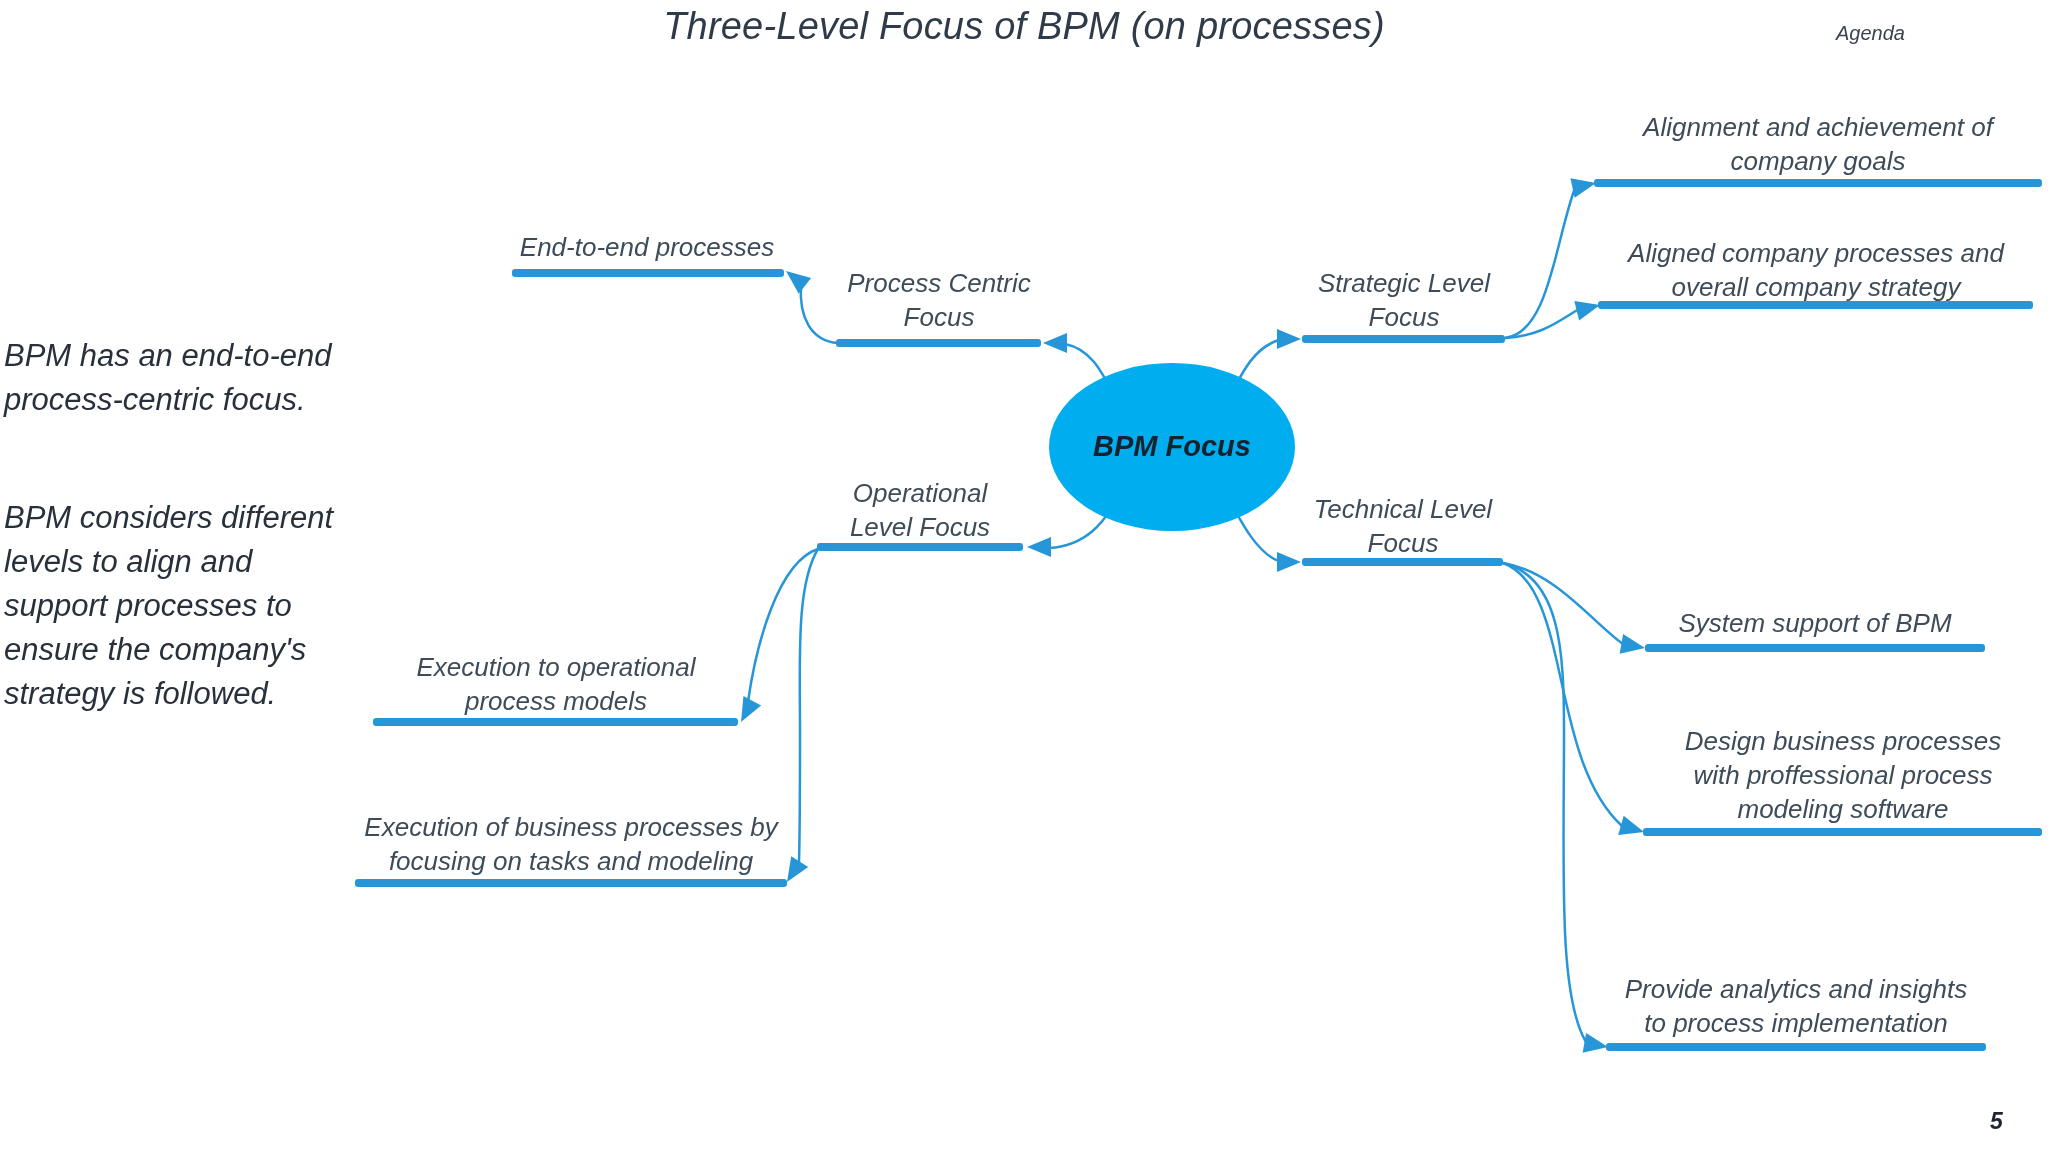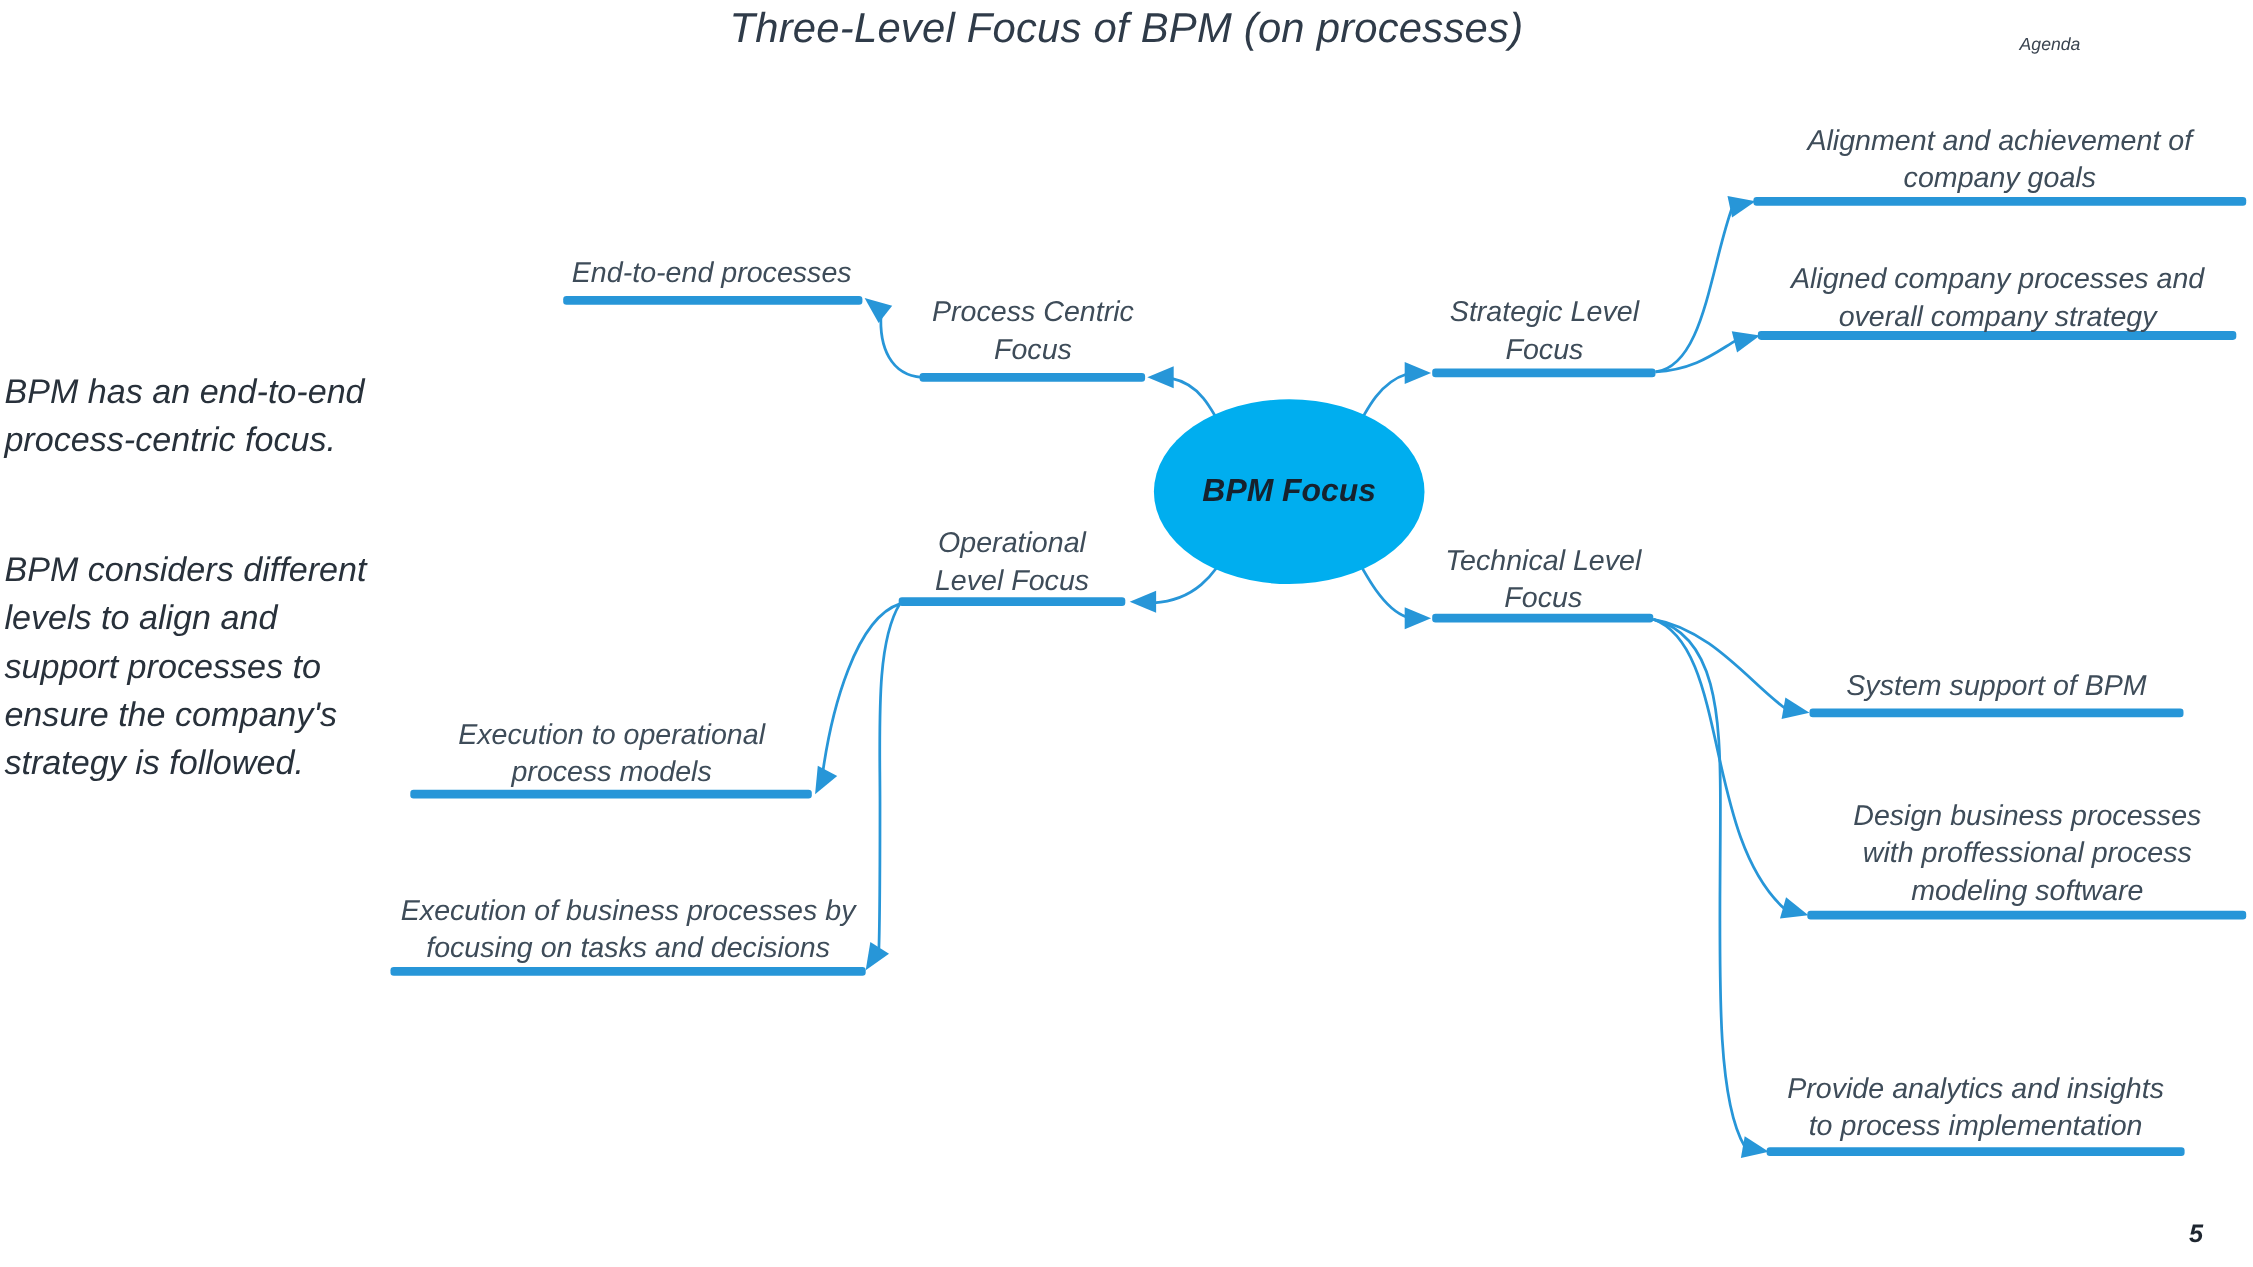--- a/index.html
+++ b/index.html
@@ -19,22 +19,22 @@
     font-style:italic;
   }
   .title{
     position:absolute;left:0;top:0;width:100%;
     text-align:center;
     font-size:38px;line-height:52px;
     color:var(--title);
     letter-spacing:0.2px;
   }
   .corner{
-    position:absolute;left:1836px;top:32px;width:80px;
-    font-size:16px;color:#3A4450;
+    position:absolute;left:1836px;top:22px;width:80px;
+    font-size:20px;color:#3A4450;
   }
   .pagenum{
     position:absolute;left:1990px;top:1108px;width:40px;
     font-size:23px;font-weight:bold;color:#1E2630;
   }
   .note{
     position:absolute;left:4px;
     font-size:31px;line-height:44px;
     color:var(--body);
     white-space:pre-line;
@@ -145,21 +145,21 @@
 Focus</div>
   <div class="lbl lbl-strategic">Strategic Level
 Focus</div>
   <div class="lbl lbl-operational">Operational
 Level Focus</div>
   <div class="lbl lbl-technical">Technical Level
 Focus</div>
   <div class="lbl lbl-dedicated">Execution to operational
 process models</div>
   <div class="lbl lbl-execution">Execution of business processes by
-focusing on tasks and decisions</div>
+focusing on tasks and modeling</div>
   <div class="lbl lbl-alignment">Alignment and achievement of
 company goals</div>
   <div class="lbl lbl-system">System support of BPM</div>
   <div class="lbl lbl-aligned">Aligned company processes and
 overall company strategy</div>
   <div class="lbl lbl-design">Design business processes
 with proffessional process
 modeling software</div>
   <div class="lbl lbl-provide">Provide analytics and insights
 to process implementation</div>

